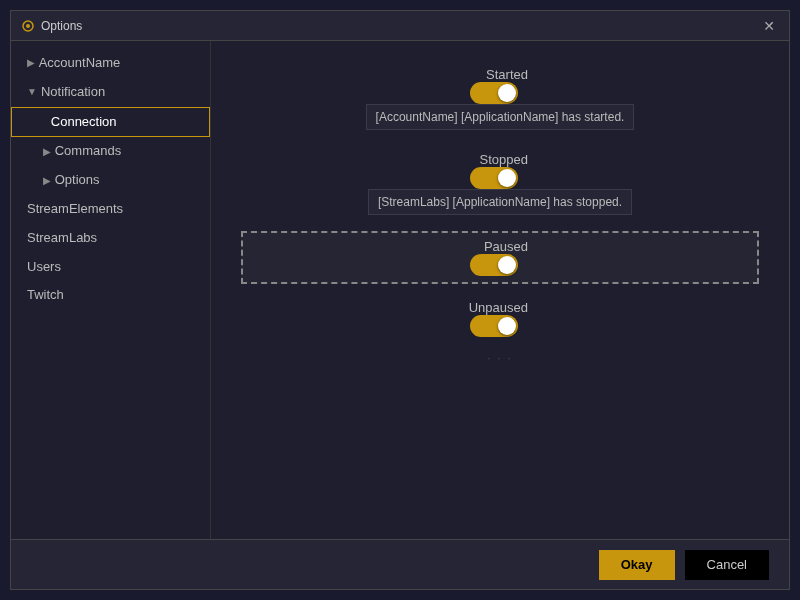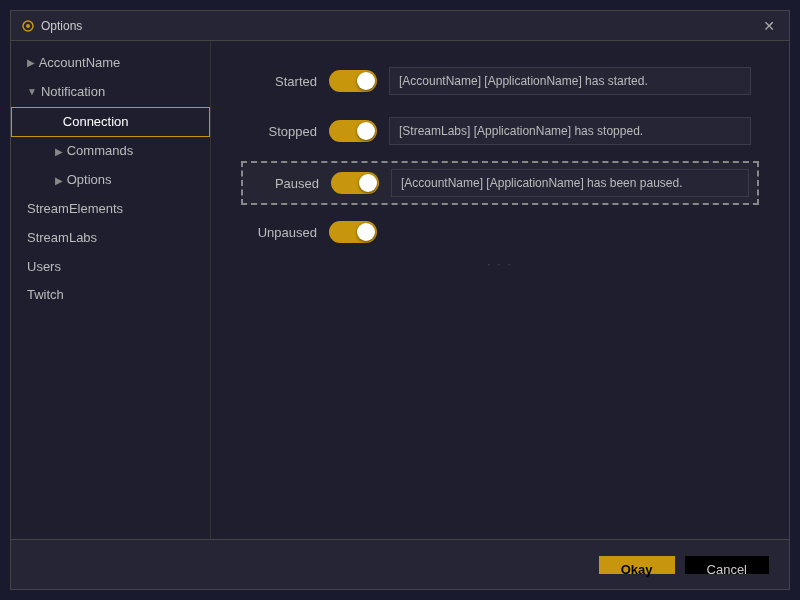--- a/index.html
+++ b/index.html
@@ -87,38 +87,39 @@
       border: 1px solid #c8960c;
       color: #fff;
     }
 
     .sidebar-item .arrow {
       margin-right: 4px;
       font-size: 10px;
       color: #888;
     }
 
-    .sidebar-item.indent1 { padding-left: 44px; }
+    .sidebar-item.indent1 { padding-left: 32px; }
 
     .main-panel {
       flex: 1;
       padding: 20px 30px;
       background: #1e1e2e;
       overflow-y: auto;
     }
 
     .notification-table {
       width: 100%;
     }
 
     .notif-row {
       display: flex;
       align-items: center;
       margin-bottom: 10px;
       padding: 6px 8px;
+      flex-direction: column;
     }
 
     .notif-row.highlighted {
       border: 2px dashed #888;
       background: rgba(255,255,255,0.03);
     }
 
     .notif-label {
       width: 80px;
       color: #bbb;
@@ -172,21 +173,21 @@
       padding: 0 20px;
       gap: 10px;
       flex-shrink: 0;
     }
 
     .btn {
       padding: 6px 22px;
       font-size: 13px;
       cursor: pointer;
       border: none;
-      height: 18px;
+      height: 30px;
     }
 
     .btn-okay {
       background: #c8960c;
       color: #000;
       font-weight: bold;
     }
 
     .btn-cancel {
       background: #000000;
@@ -270,21 +271,20 @@
             <div class="toggle-knob"></div>
           </div>
           <div class="notif-text">[StreamLabs] [ApplicationName] has stopped.</div>
         </div>
 
         <div class="notif-row highlighted">
           <span class="notif-label">Paused</span>
           <div class="toggle">
             <div class="toggle-knob"></div>
           </div>
-          <div class="notif-text">[AccountName] [ApplicationName] has been paused.</div>
         </div>
 
         <div class="notif-row">
           <span class="notif-label">Unpaused</span>
           <div class="toggle">
             <div class="toggle-knob"></div>
           </div>
         </div>
 
       </div>

